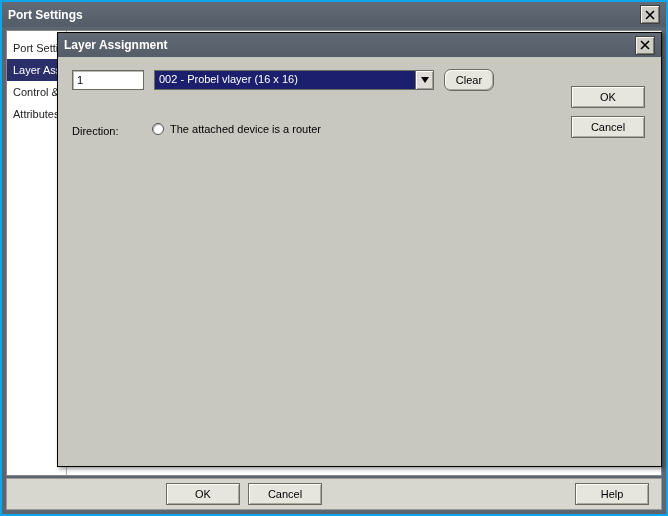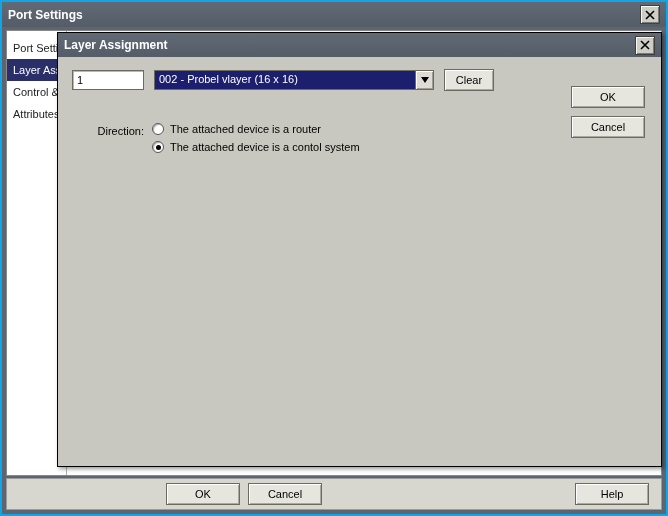--- a/index.html
+++ b/index.html
@@ -144,35 +144,35 @@
     white-space: nowrap;
   }
   .combo-btn {
     width: 18px;
     background: #dedcd4;
     border-left: 1px solid #6b6b60;
     box-shadow: inset 1px 1px 0 #ffffff, inset -1px -1px 0 #9d9d94;
     display: flex; align-items: center; justify-content: center;
     cursor: pointer;
   }
-  .clear-btn { min-width: 50px; }
+  .clear-btn { min-width: 50px; border-radius: 7px; }
   .right-btns {
     position: absolute;
     top: 25px; right: 12px;
     display: flex; flex-direction: column; gap: 8px;
   }
   .radio-block {
     margin-top: 32px;
     display: flex;
     align-items: flex-start;
   }
   .radio-label-col {
     width: 80px;
-    text-align: right;
-    padding-right: 8px;
+    text-align: left;
+    padding-right: 24px;
     padding-top: 2px;
   }
   .radio-options {
     display: flex; flex-direction: column; gap: 6px;
   }
   .radio-row {
     display: flex; align-items: center; gap: 6px;
   }
   .radio {
     width: 12px; height: 12px;
@@ -245,24 +245,20 @@
           <button class="btn clear-btn">Clear</button>
         </div>
 
         <div class="radio-block">
           <div class="radio-label-col">Direction:</div>
           <div class="radio-options">
             <div class="radio-row">
               <span class="radio"></span>
               <span>The attached device is a router</span>
             </div>
-            <div class="radio-row">
-              <span class="radio checked"></span>
-              <span>The attached device is a contol system</span>
-            </div>
           </div>
         </div>
       </div>
 
       <div class="right-btns">
         <button class="btn">OK</button>
         <button class="btn">Cancel</button>
       </div>
     </div>
   </div>

